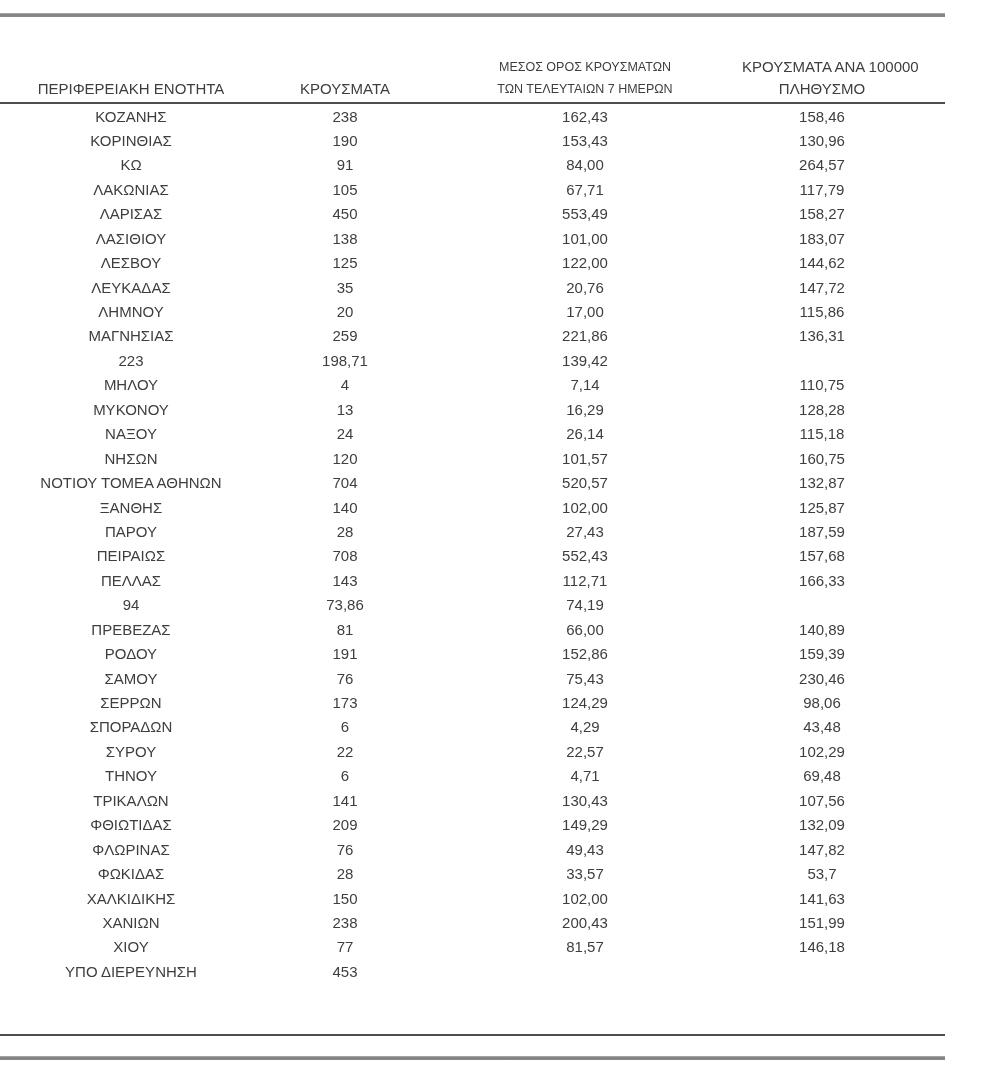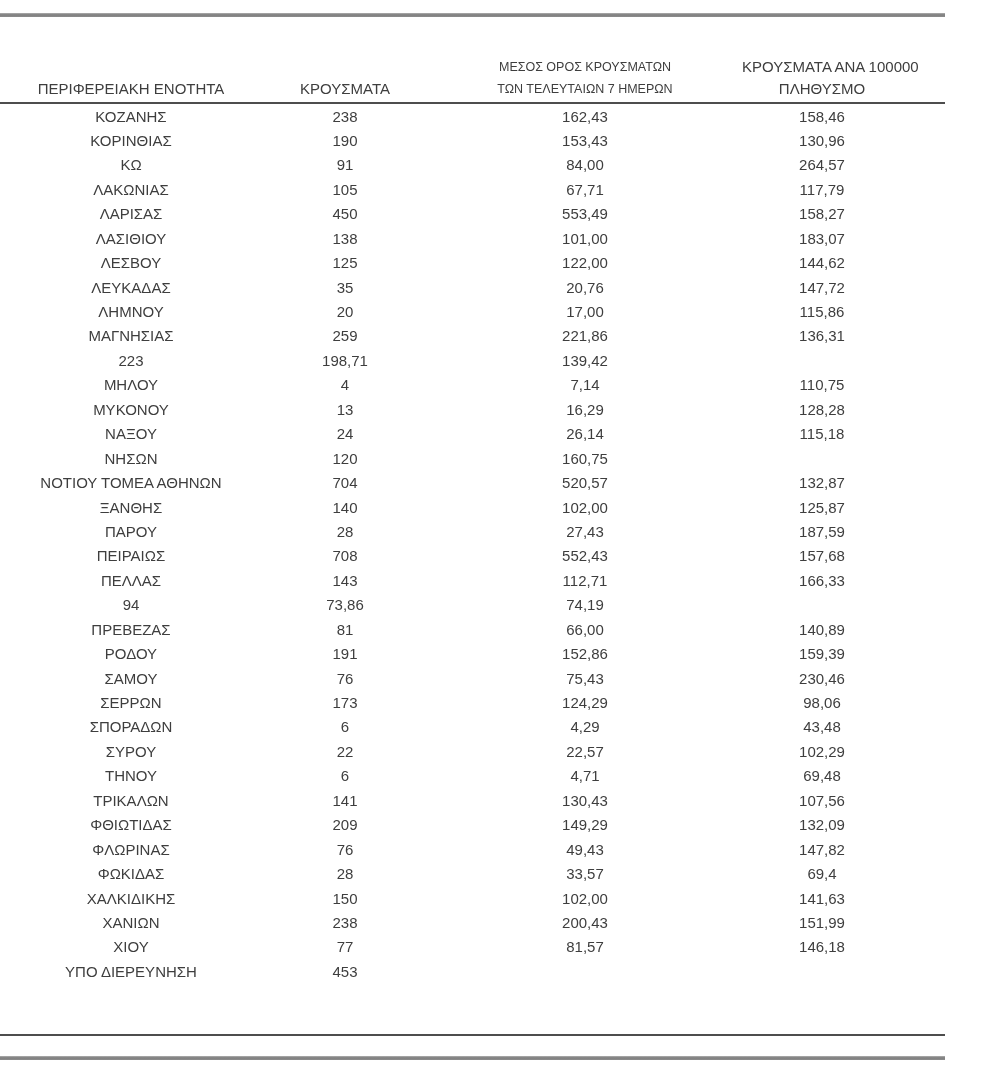--- a/index.html
+++ b/index.html
@@ -187,20 +187,21 @@
       </div>
       <div class="grid-row row">
         <div class="cell">ΝΑΞΟΥ</div>
         <div class="cell">24</div>
         <div class="cell">26,14</div>
         <div class="cell">115,18</div>
       </div>
       <div class="grid-row row">
         <div class="cell">ΝΗΣΩΝ</div>
         <div class="cell">120</div>
+        <div class="cell">101,57</div>
         <div class="cell">160,75</div>
       </div>
       <div class="grid-row row">
         <div class="cell">ΝΟΤΙΟΥ ΤΟΜΕΑ ΑΘΗΝΩΝ</div>
         <div class="cell">704</div>
         <div class="cell">520,57</div>
         <div class="cell">132,87</div>
       </div>
       <div class="grid-row row">
         <div class="cell">ΞΑΝΘΗΣ</div>
@@ -288,21 +289,21 @@
       <div class="grid-row row">
         <div class="cell">ΦΛΩΡΙΝΑΣ</div>
         <div class="cell">76</div>
         <div class="cell">49,43</div>
         <div class="cell">147,82</div>
       </div>
       <div class="grid-row row">
         <div class="cell">ΦΩΚΙΔΑΣ</div>
         <div class="cell">28</div>
         <div class="cell">33,57</div>
-        <div class="cell">69,4</div>
+        <div class="cell">53,7</div>
       </div>
       <div class="grid-row row">
         <div class="cell">ΧΑΛΚΙΔΙΚΗΣ</div>
         <div class="cell">150</div>
         <div class="cell">102,00</div>
         <div class="cell">141,63</div>
       </div>
       <div class="grid-row row">
         <div class="cell">ΧΑΝΙΩΝ</div>
         <div class="cell">238</div>

